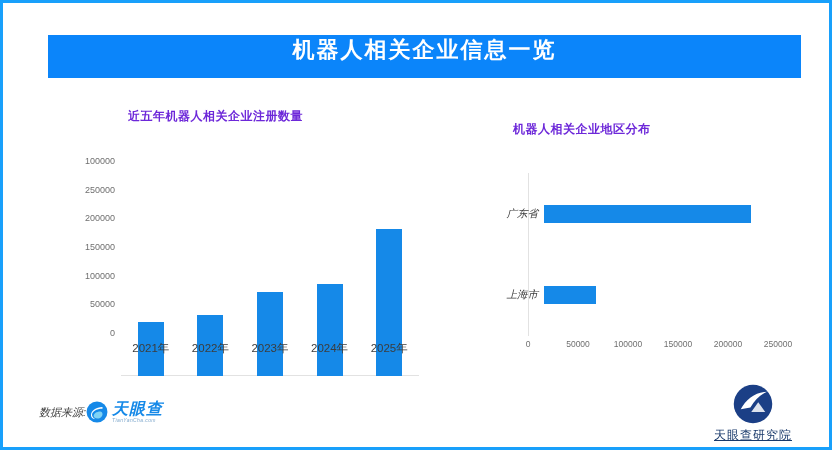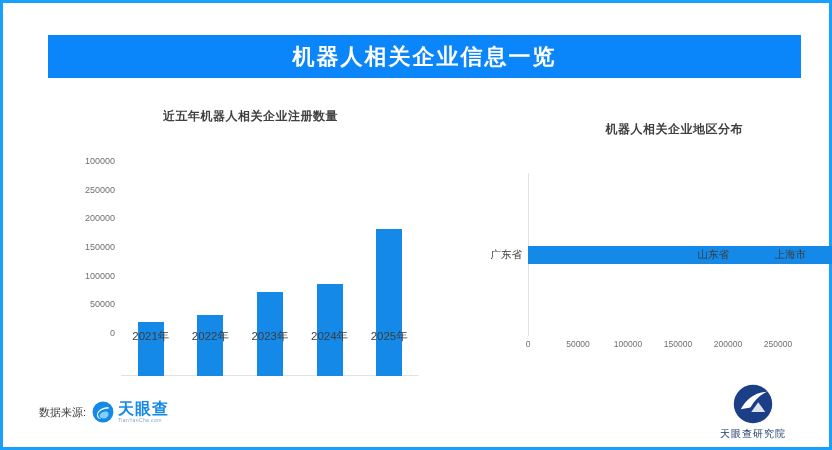--- a/index.html
+++ b/index.html
@@ -15,39 +15,39 @@
     box-sizing:border-box;
     border:3px solid #18a0fb;
     background:#ffffff;
   }
 
   
   .banner{
     position:absolute;left:45px;top:32px;
     width:753px;height:43px;
     background:#0b85fa;
-    display:flex;align-items:center;justify-content:center;
+    display:flex;align-items:flex-start;justify-content:center;
   }
   .banner-title{
     color:#ffffff;
     font-size:22px;
     font-weight:bold;
     letter-spacing:2px;
     white-space:nowrap;
   }
 
   
   .panel{position:absolute;}
   .panel-title{
     font-size:12px;
-    color:#404040;
+    color:#6d28d9;
     font-weight:bold;
     letter-spacing:.5px;
     white-space:nowrap;
-    text-align:right;
+    text-align:left;
   }
 
   
   #left-panel{left:50px;top:100px;width:380px;height:265px;}
   #left-panel .panel-title{position:absolute;left:75px;top:5px;width:210px;}
 
   .vplot{
     position:absolute;
     left:68px;top:58px;
     width:298px;height:215px;
@@ -77,21 +77,21 @@
     flex:1 1 0;
     height:100%;
     position:relative;
     display:flex;align-items:flex-end;justify-content:center;
   }
   .v-bar{
     width:26px;
     background:#1589e8;
   }
   .v-xlabels{
-    position:absolute;left:0;top:168px;
+    position:absolute;left:0;top:180px;
     width:298px;
     display:flex;
   }
   .v-xlabel{
     flex:1 1 0;
     text-align:center;
     font-size:11.5px;
     color:#3c3c3c;
     white-space:nowrap;
   }
@@ -99,23 +99,23 @@
   
   #right-panel{left:455px;top:100px;width:340px;height:265px;}
   #right-panel .panel-title{position:absolute;left:55px;top:18px;width:230px;}
 
   .hplot{
     position:absolute;
     left:70px;top:70px;
     width:250px;height:200px;
   }
   .h-rows{
-    position:absolute;left:0;top:0;
+    position:absolute;left:16px;top:0;
     width:250px;height:163px;
-    display:flex;flex-direction:row;
+    display:flex;flex-direction:column;font-style:italic;
   }
   .h-row{
     flex:1 1 0;
     position:relative;
     display:flex;align-items:center;
   }
   .h-cat{
     position:absolute;
     left:-62px;width:56px;
     text-align:right;
@@ -138,21 +138,21 @@
     position:absolute;
     top:0;
     font-size:8.5px;color:#6f6f6f;
     transform:translateX(-50%);
     white-space:nowrap;
   }
 
   
   .source-row{
     position:absolute;left:36px;top:398px;
-    display:flex;align-items:center;gap:6px;
+    display:flex;align-items:center;font-style:italic;
   }
   .source-label{font-size:11px;color:#3c3c3c;white-space:nowrap;}
   .tyc-logo{display:flex;align-items:center;gap:4px;}
   .tyc-mark{width:22px;height:22px;flex:0 0 22px;}
   .tyc-wordblock{display:flex;flex-direction:column;line-height:1;}
   .tyc-word{
     font-size:16px;font-weight:bold;color:#1589e8;
     letter-spacing:1px;white-space:nowrap;
   }
   .tyc-sub{
@@ -160,21 +160,21 @@
     margin-top:1px;white-space:nowrap;
   }
 
   .institute{
     position:absolute;right:30px;top:380px;
     width:92px;
     display:flex;flex-direction:column;align-items:center;gap:2px;
   }
   .inst-mark{width:42px;height:42px;}
   .inst-name{
-    font-size:10px;color:#1a3a6b;letter-spacing:1px;white-space:nowrap;
+    font-size:12px;color:#1a3a6b;letter-spacing:1px;white-space:nowrap;text-decoration:underline;
   }
 </style>
 </head>
 <body>
 
 <div id="poster">
 
   <div class="banner">
     <div class="banner-title">机器人相关企业信息一览</div>
   </div>
@@ -222,24 +222,20 @@
 
   <div class="panel" id="right-panel">
     <div class="panel-title">机器人相关企业地区分布</div>
 
     <div class="hplot">
       <div class="h-vaxis"></div>
       <div class="h-rows" id="h-rows">
           <div class="h-row">
             <span class="h-cat">广东省</span>
             <div class="h-bar" style="width: 207px; background: rgb(21, 137, 232);"></div>
-          </div>
-          <div class="h-row">
-            <span class="h-cat">山东省</span>
-            <div class="h-bar" style="width: 77px; background: rgb(21, 137, 232);"></div>
           </div>
           <div class="h-row">
             <span class="h-cat">上海市</span>
             <div class="h-bar" style="width: 52px; background: rgb(21, 137, 232);"></div>
           </div>
         </div>
       <div class="h-xlabels" id="h-xlabels">
           <div class="h-xtick" style="left: 0px;">0</div>
           <div class="h-xtick" style="left: 50px;">50000</div>
           <div class="h-xtick" style="left: 100px;">100000</div>

